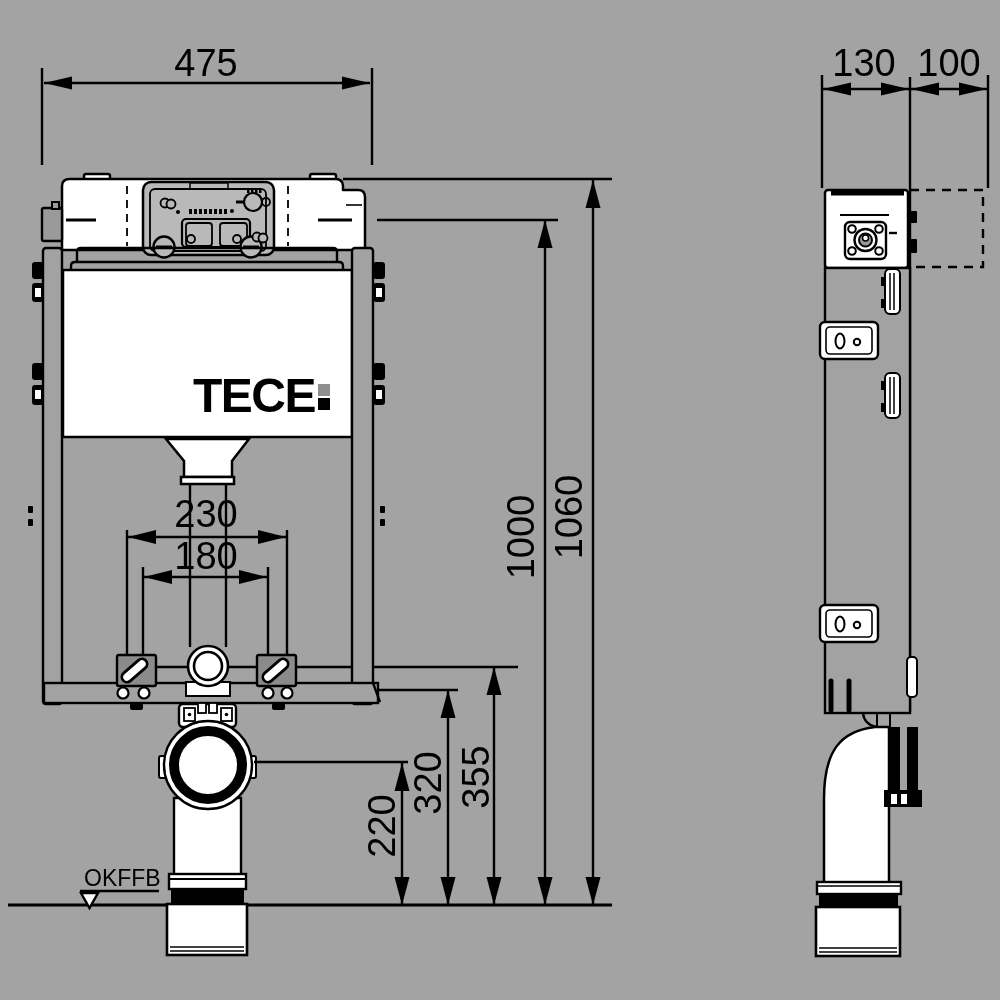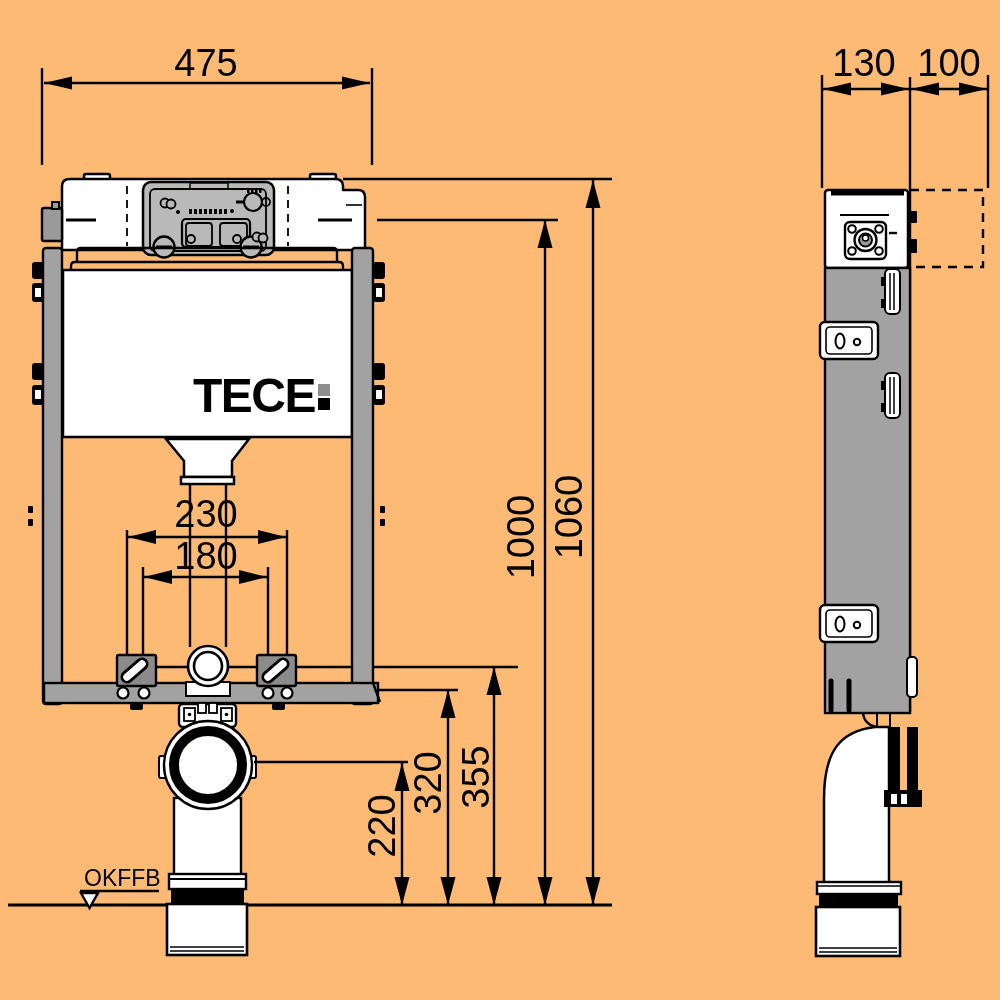--- a/index.html
+++ b/index.html
@@ -1,16 +1,16 @@
 <!DOCTYPE html>
 <html><head>
 <meta charset="utf-8">
 <style>
   html,body{margin:0;padding:0;background:#fff}
-  .stage{width:1000px;height:1000px;background:#fdba74;position:relative;overflow:hidden}
+  .stage{width:1000px;height:1000px;background:#a3a3a3;position:relative;overflow:hidden}
   svg{display:block}
   text{font-family:"Liberation Sans", sans-serif;fill:#000}
   .dim{font-size:38px}
   .floorlbl{font-size:23px}
   .logo{font-size:48px;font-weight:bold;letter-spacing:-1.5px}
   .dl{stroke:#000;stroke-width:2.4;fill:none}
   .thin{stroke:#000;stroke-width:1.6;fill:none}
   .o{stroke:#000;stroke-width:2.5;fill:#fff}
   .arr{fill:#000;stroke:none}
   .hid{stroke:#000;stroke-width:1.8;fill:none;stroke-dasharray:8 6}

